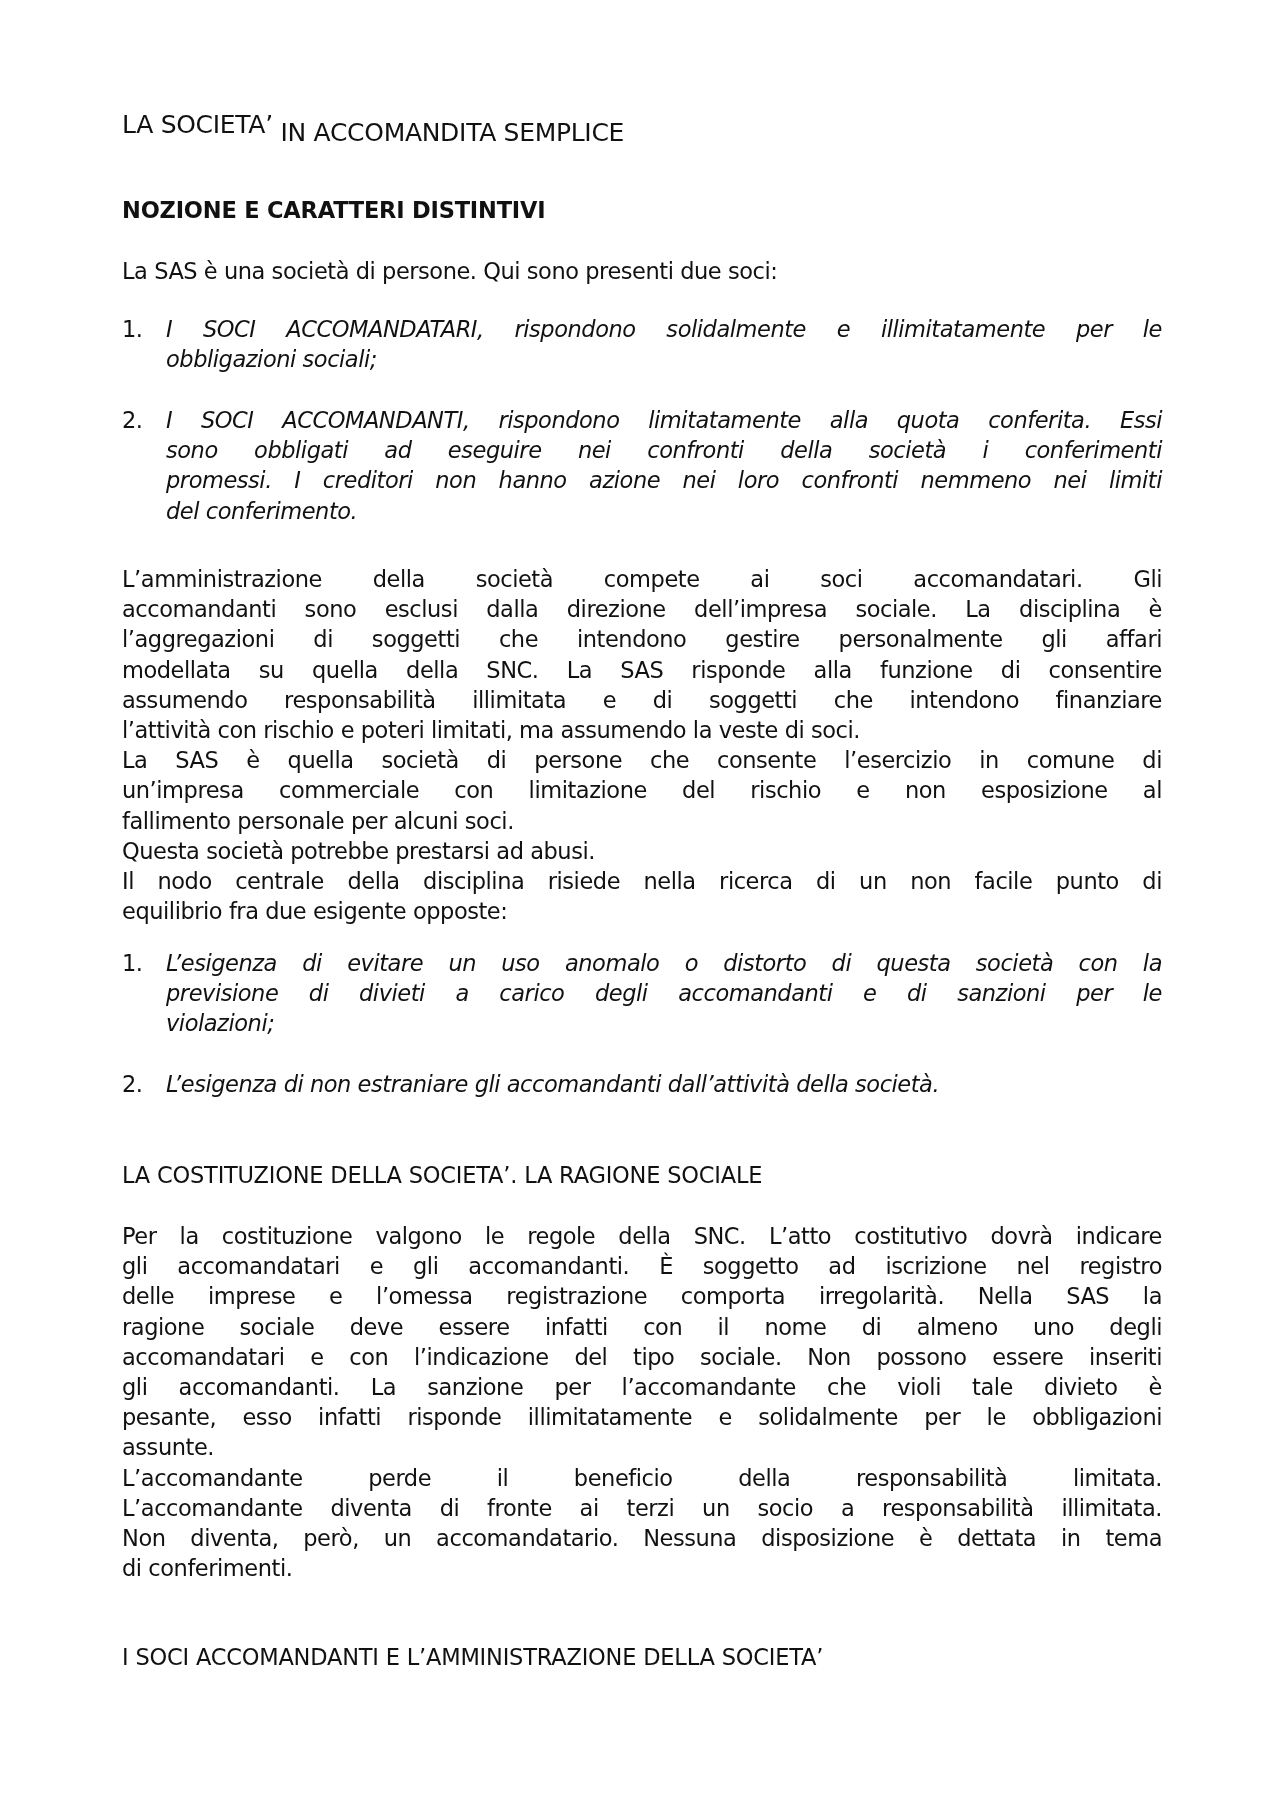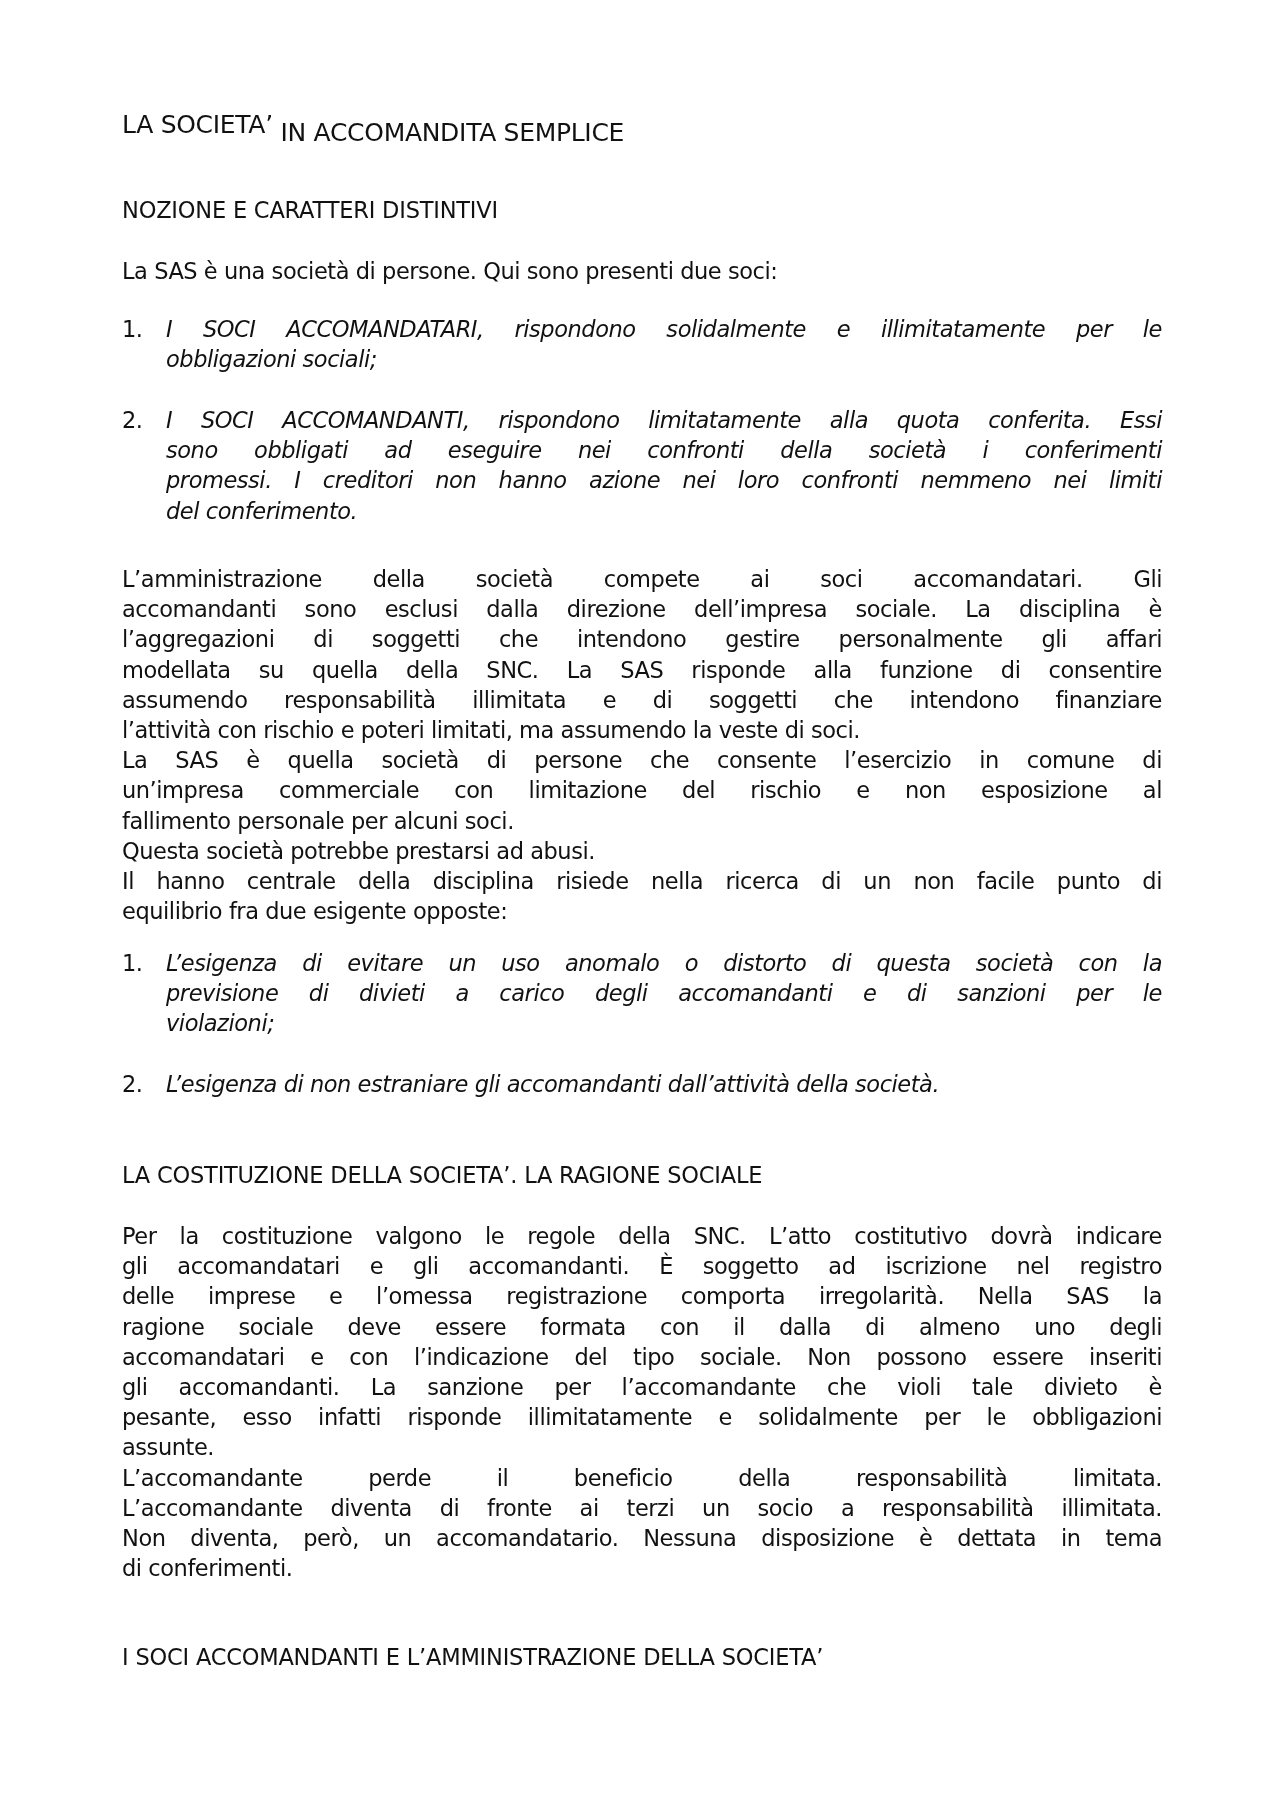--- a/index.html
+++ b/index.html
@@ -26,21 +26,21 @@
 </head>
 <body>
 
 <div class="page">
 
   <div class="title">
     <span class="t1">LA SOCIETA’</span>
     <span class="t2">IN ACCOMANDITA SEMPLICE</span>
   </div>
 
-  <div class="heading" style="top:195px;">NOZIONE E CARATTERI DISTINTIVI</div>
+  <div class="heading" style="top:195px;font-weight:bold;">NOZIONE E CARATTERI DISTINTIVI</div>
 
   <div class="para" style="top:256px;">La SAS è una società di persone. Qui sono presenti due soci:</div>
 
   <div class="li" style="top:314px;">
     <span class="num">1.</span>
     <span class="txt">
       <span class="line">I SOCI ACCOMANDATARI, rispondono solidalmente e illimitatamente per le</span>
       <span class="line last">obbligazioni sociali;</span>
     </span>
   </div>
@@ -59,21 +59,21 @@
     <span class="line">L’amministrazione della società compete ai soci accomandatari. Gli</span>
     <span class="line">accomandanti sono esclusi dalla direzione dell’impresa sociale. La disciplina è</span>
     <span class="line">l’aggregazioni di soggetti che intendono gestire personalmente gli affari</span>
     <span class="line">modellata su quella della SNC. La SAS risponde alla funzione di consentire</span>
     <span class="line">assumendo responsabilità illimitata e di soggetti che intendono finanziare</span>
     <span class="line last">l’attività con rischio e poteri limitati, ma assumendo la veste di soci.</span>
     <span class="line">La SAS è quella società di persone che consente l’esercizio in comune di</span>
     <span class="line">un’impresa commerciale con limitazione del rischio e non esposizione al</span>
     <span class="line last">fallimento personale per alcuni soci.</span>
     <span class="line last">Questa società potrebbe prestarsi ad abusi.</span>
-    <span class="line">Il hanno centrale della disciplina risiede nella ricerca di un non facile punto di</span>
+    <span class="line">Il nodo centrale della disciplina risiede nella ricerca di un non facile punto di</span>
     <span class="line last">equilibrio fra due esigente opposte:</span>
   </div>
 
   <div class="li" style="top:948px;">
     <span class="num">1.</span>
     <span class="txt">
       <span class="line">L’esigenza di evitare un uso anomalo o distorto di questa società con la</span>
       <span class="line">previsione di divieti a carico degli accomandanti e di sanzioni per le</span>
       <span class="line last">violazioni;</span>
     </span>
@@ -85,21 +85,21 @@
       <span class="line last">L’esigenza di non estraniare gli accomandanti dall’attività della società.</span>
     </span>
   </div>
 
   <div class="heading" style="top:1160px;text-align:center;">LA COSTITUZIONE DELLA SOCIETA’. LA RAGIONE SOCIALE</div>
 
   <div class="para" style="top:1221px;">
     <span class="line">Per la costituzione valgono le regole della SNC. L’atto costitutivo dovrà indicare</span>
     <span class="line">gli accomandatari e gli accomandanti. È soggetto ad iscrizione nel registro</span>
     <span class="line">delle imprese e l’omessa registrazione comporta irregolarità. Nella SAS la</span>
-    <span class="line">ragione sociale deve essere formata con il dalla di almeno uno degli</span>
+    <span class="line">ragione sociale deve essere infatti con il nome di almeno uno degli</span>
     <span class="line">accomandatari e con l’indicazione del tipo sociale. Non possono essere inseriti</span>
     <span class="line">gli accomandanti. La sanzione per l’accomandante che violi tale divieto è</span>
     <span class="line">pesante, esso infatti risponde illimitatamente e solidalmente per le obbligazioni</span>
     <span class="line last">assunte.</span>
     <span class="line">L’accomandante perde il beneficio della responsabilità limitata.</span>
     <span class="line">L’accomandante diventa di fronte ai terzi un socio a responsabilità illimitata.</span>
     <span class="line">Non diventa, però, un accomandatario. Nessuna disposizione è dettata in tema</span>
     <span class="line last">di conferimenti.</span>
   </div>
 

